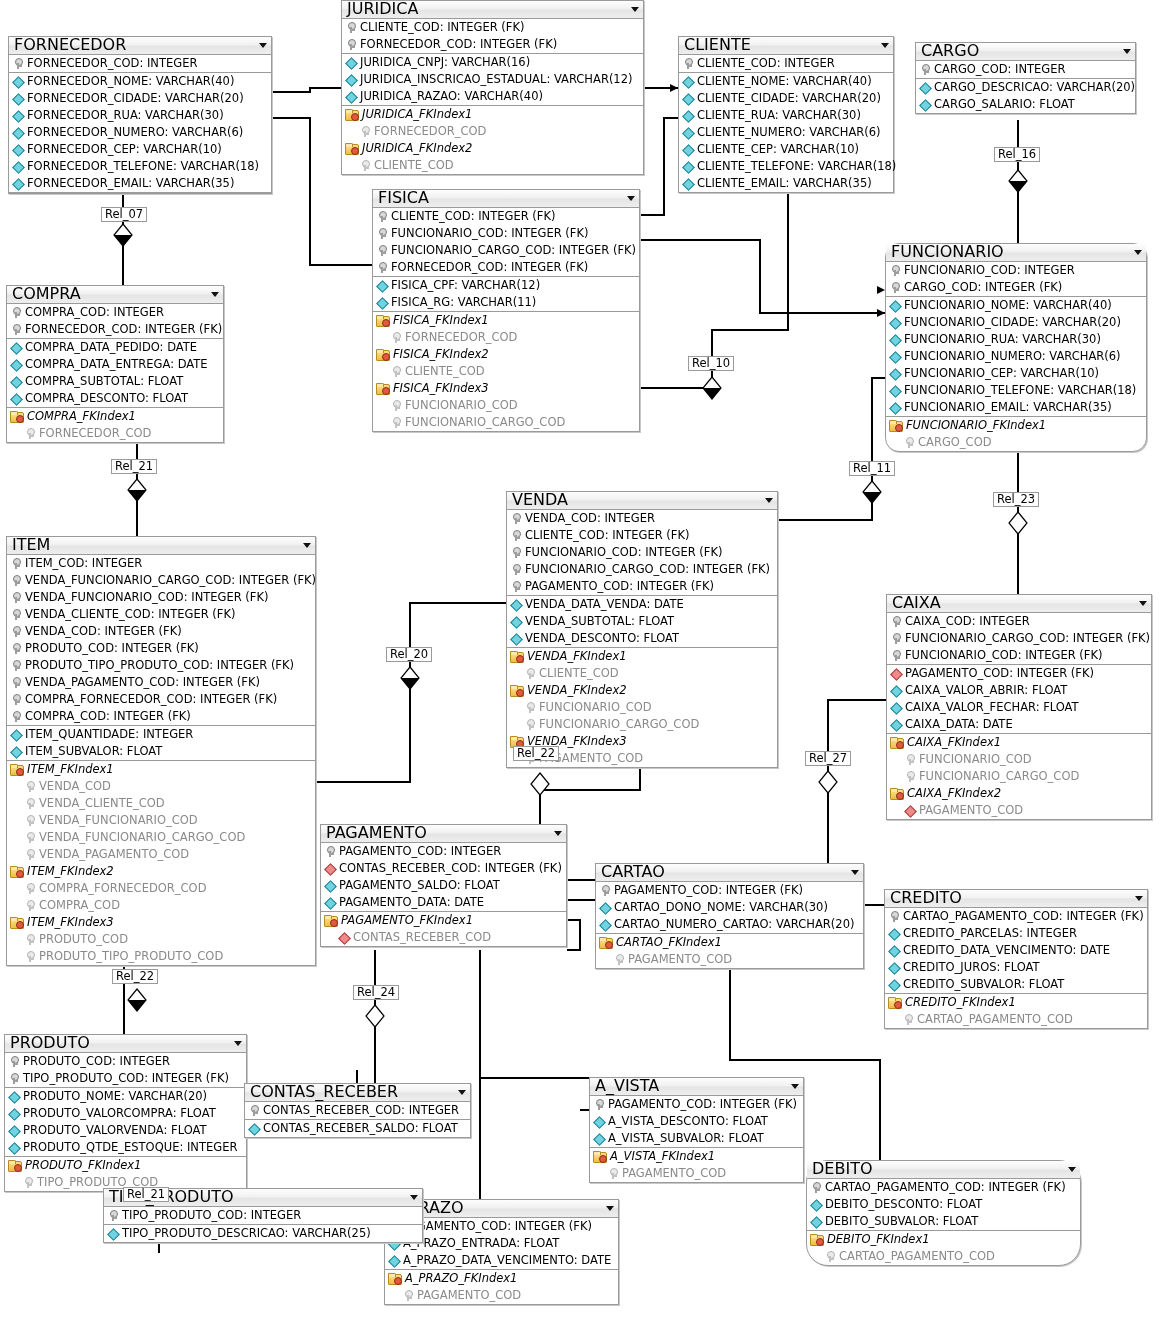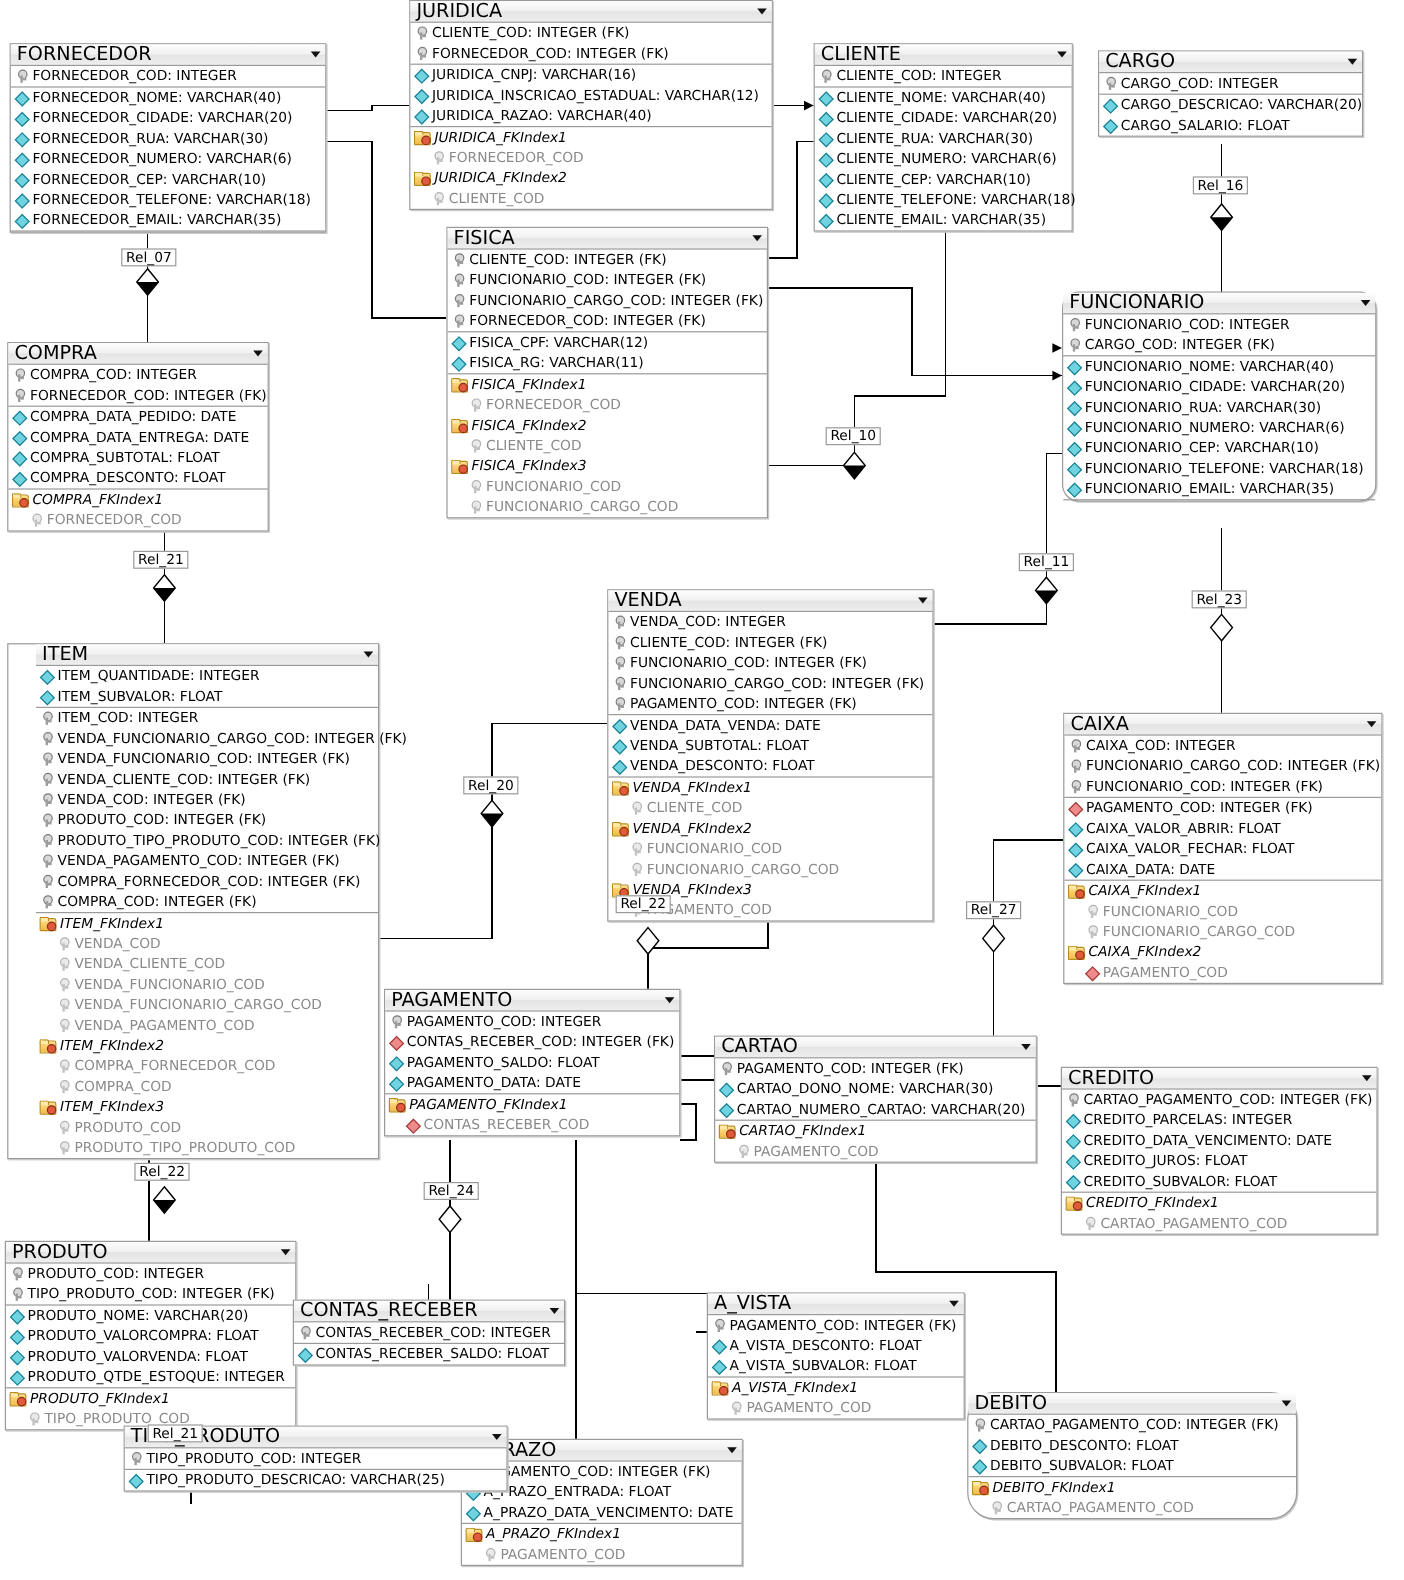--- a/index.html
+++ b/index.html
@@ -681,20 +681,38 @@
             </span>
             <span class="lbl">FUNCIONARIO_TELEFONE: VARCHAR(18)</span>
           </div>
           <div class="attr">
             <span class="g g-dia">
               <i></i>
             </span>
             <span class="lbl">FUNCIONARIO_EMAIL: VARCHAR(35)</span>
           </div>
         </div>
+        <div class="sect last">
+          <div class="idx-name">
+            <span class="g g-fold">
+              <i class="bdy"></i>
+              <i class="tab"></i>
+              <i class="dot"></i>
+            </span>
+            <span class="lbl">FUNCIONARIO_FKIndex1</span>
+          </div>
+          <div class="idx-col">
+            <span class="g g-key dim">
+              <i class="kb"></i>
+              <i class="ks"></i>
+              <i class="kt"></i>
+            </span>
+            <span class="lbl">CARGO_COD</span>
+          </div>
+        </div>
       </div>
       <div class="entity" style="left: 506px; top: 465px; width: 272px; margin-top: 26px;">
         <div class="ent-title">
           <span>VENDA</span>
           <span class="caret"></span>
         </div>
         <div class="sect">
           <div class="attr">
             <span class="g g-key">
               <i class="kb"></i>
@@ -808,119 +826,119 @@
           <div class="idx-col">
             <span class="g g-key dim">
               <i class="kb"></i>
               <i class="ks"></i>
               <i class="kt"></i>
             </span>
             <span class="lbl">PAGAMENTO_COD</span>
           </div>
         </div>
       </div>
-      <div class="entity" style="left: 6px; top: 536px; width: 310px; padding-left: 23px;">
+      <div class="entity" style="left: 6px; top: 536px; width: 310px;">
         <div class="ent-title">
           <span>ITEM</span>
           <span class="caret"></span>
         </div>
         <div class="sect">
           <div class="attr">
+            <span class="g g-key">
+              <i class="kb"></i>
+              <i class="ks"></i>
+              <i class="kt"></i>
+            </span>
+            <span class="lbl">ITEM_COD: INTEGER</span>
+          </div>
+          <div class="attr">
+            <span class="g g-key">
+              <i class="kb"></i>
+              <i class="ks"></i>
+              <i class="kt"></i>
+            </span>
+            <span class="lbl">VENDA_FUNCIONARIO_CARGO_COD: INTEGER (FK)</span>
+          </div>
+          <div class="attr">
+            <span class="g g-key">
+              <i class="kb"></i>
+              <i class="ks"></i>
+              <i class="kt"></i>
+            </span>
+            <span class="lbl">VENDA_FUNCIONARIO_COD: INTEGER (FK)</span>
+          </div>
+          <div class="attr">
+            <span class="g g-key">
+              <i class="kb"></i>
+              <i class="ks"></i>
+              <i class="kt"></i>
+            </span>
+            <span class="lbl">VENDA_CLIENTE_COD: INTEGER (FK)</span>
+          </div>
+          <div class="attr">
+            <span class="g g-key">
+              <i class="kb"></i>
+              <i class="ks"></i>
+              <i class="kt"></i>
+            </span>
+            <span class="lbl">VENDA_COD: INTEGER (FK)</span>
+          </div>
+          <div class="attr">
+            <span class="g g-key">
+              <i class="kb"></i>
+              <i class="ks"></i>
+              <i class="kt"></i>
+            </span>
+            <span class="lbl">PRODUTO_COD: INTEGER (FK)</span>
+          </div>
+          <div class="attr">
+            <span class="g g-key">
+              <i class="kb"></i>
+              <i class="ks"></i>
+              <i class="kt"></i>
+            </span>
+            <span class="lbl">PRODUTO_TIPO_PRODUTO_COD: INTEGER (FK)</span>
+          </div>
+          <div class="attr">
+            <span class="g g-key">
+              <i class="kb"></i>
+              <i class="ks"></i>
+              <i class="kt"></i>
+            </span>
+            <span class="lbl">VENDA_PAGAMENTO_COD: INTEGER (FK)</span>
+          </div>
+          <div class="attr">
+            <span class="g g-key">
+              <i class="kb"></i>
+              <i class="ks"></i>
+              <i class="kt"></i>
+            </span>
+            <span class="lbl">COMPRA_FORNECEDOR_COD: INTEGER (FK)</span>
+          </div>
+          <div class="attr">
+            <span class="g g-key">
+              <i class="kb"></i>
+              <i class="ks"></i>
+              <i class="kt"></i>
+            </span>
+            <span class="lbl">COMPRA_COD: INTEGER (FK)</span>
+          </div>
+        </div>
+        <div class="sect">
+          <div class="attr">
             <span class="g g-dia">
               <i></i>
             </span>
             <span class="lbl">ITEM_QUANTIDADE: INTEGER</span>
           </div>
           <div class="attr">
             <span class="g g-dia">
               <i></i>
             </span>
             <span class="lbl">ITEM_SUBVALOR: FLOAT</span>
-          </div>
-        </div>
-        <div class="sect">
-          <div class="attr">
-            <span class="g g-key">
-              <i class="kb"></i>
-              <i class="ks"></i>
-              <i class="kt"></i>
-            </span>
-            <span class="lbl">ITEM_COD: INTEGER</span>
-          </div>
-          <div class="attr">
-            <span class="g g-key">
-              <i class="kb"></i>
-              <i class="ks"></i>
-              <i class="kt"></i>
-            </span>
-            <span class="lbl">VENDA_FUNCIONARIO_CARGO_COD: INTEGER (FK)</span>
-          </div>
-          <div class="attr">
-            <span class="g g-key">
-              <i class="kb"></i>
-              <i class="ks"></i>
-              <i class="kt"></i>
-            </span>
-            <span class="lbl">VENDA_FUNCIONARIO_COD: INTEGER (FK)</span>
-          </div>
-          <div class="attr">
-            <span class="g g-key">
-              <i class="kb"></i>
-              <i class="ks"></i>
-              <i class="kt"></i>
-            </span>
-            <span class="lbl">VENDA_CLIENTE_COD: INTEGER (FK)</span>
-          </div>
-          <div class="attr">
-            <span class="g g-key">
-              <i class="kb"></i>
-              <i class="ks"></i>
-              <i class="kt"></i>
-            </span>
-            <span class="lbl">VENDA_COD: INTEGER (FK)</span>
-          </div>
-          <div class="attr">
-            <span class="g g-key">
-              <i class="kb"></i>
-              <i class="ks"></i>
-              <i class="kt"></i>
-            </span>
-            <span class="lbl">PRODUTO_COD: INTEGER (FK)</span>
-          </div>
-          <div class="attr">
-            <span class="g g-key">
-              <i class="kb"></i>
-              <i class="ks"></i>
-              <i class="kt"></i>
-            </span>
-            <span class="lbl">PRODUTO_TIPO_PRODUTO_COD: INTEGER (FK)</span>
-          </div>
-          <div class="attr">
-            <span class="g g-key">
-              <i class="kb"></i>
-              <i class="ks"></i>
-              <i class="kt"></i>
-            </span>
-            <span class="lbl">VENDA_PAGAMENTO_COD: INTEGER (FK)</span>
-          </div>
-          <div class="attr">
-            <span class="g g-key">
-              <i class="kb"></i>
-              <i class="ks"></i>
-              <i class="kt"></i>
-            </span>
-            <span class="lbl">COMPRA_FORNECEDOR_COD: INTEGER (FK)</span>
-          </div>
-          <div class="attr">
-            <span class="g g-key">
-              <i class="kb"></i>
-              <i class="ks"></i>
-              <i class="kt"></i>
-            </span>
-            <span class="lbl">COMPRA_COD: INTEGER (FK)</span>
           </div>
         </div>
         <div class="sect last">
           <div class="idx-name">
             <span class="g g-fold">
               <i class="bdy"></i>
               <i class="tab"></i>
               <i class="dot"></i>
             </span>
             <span class="lbl">ITEM_FKIndex1</span>

